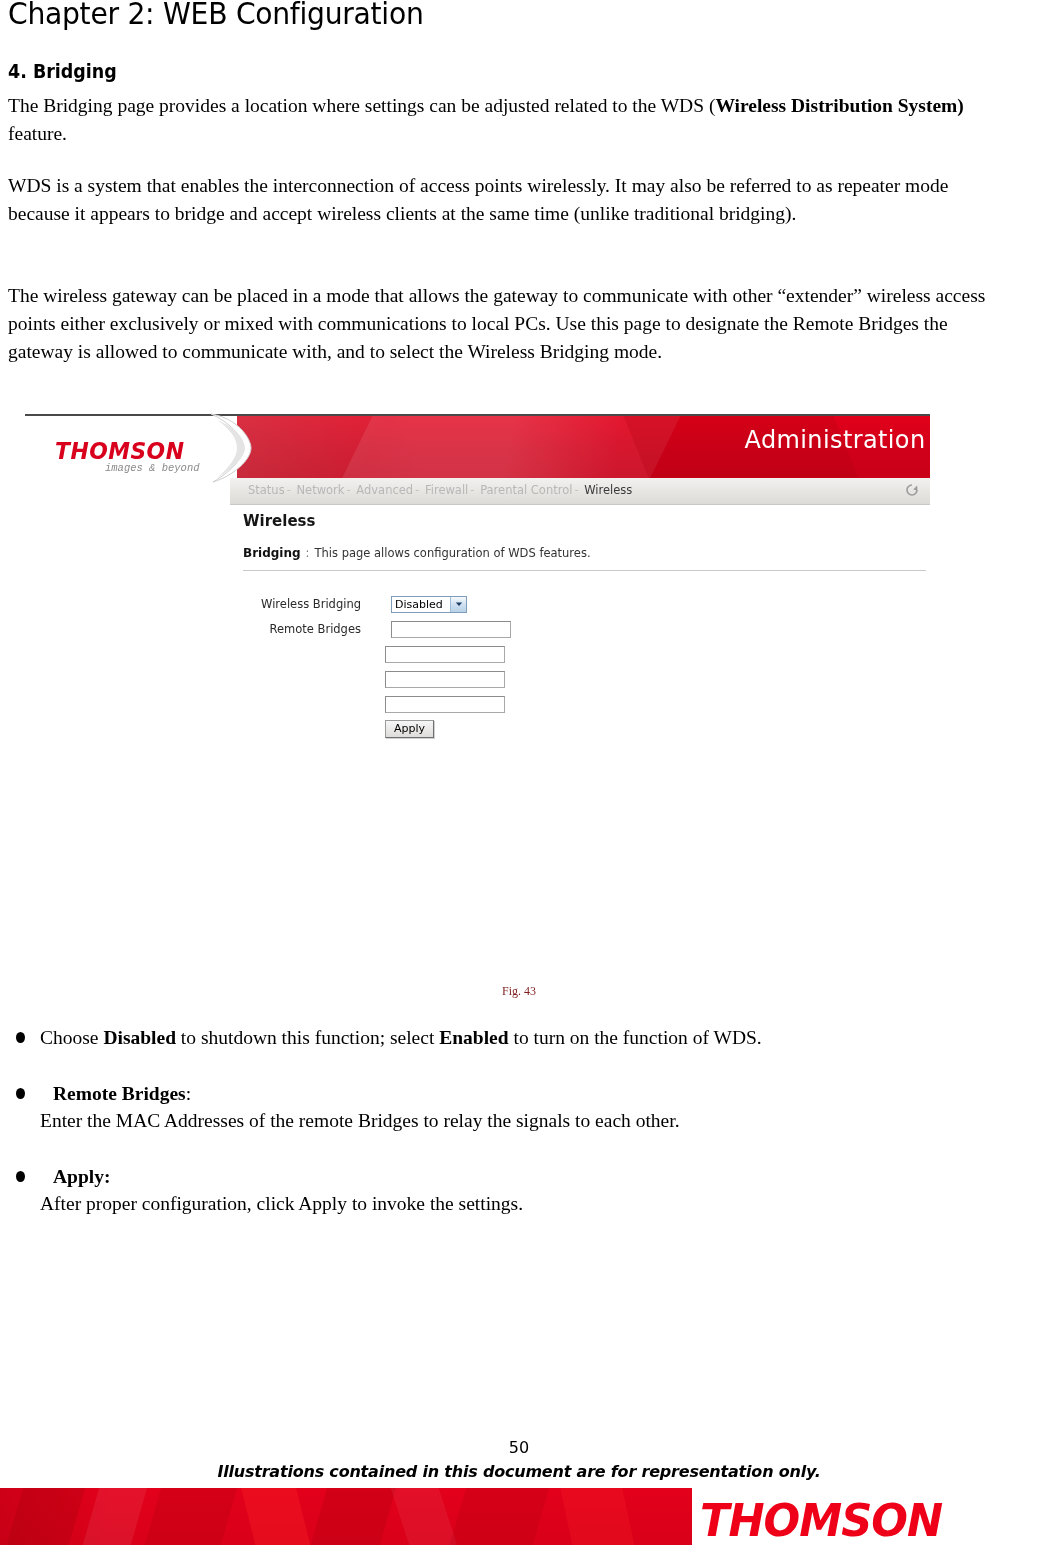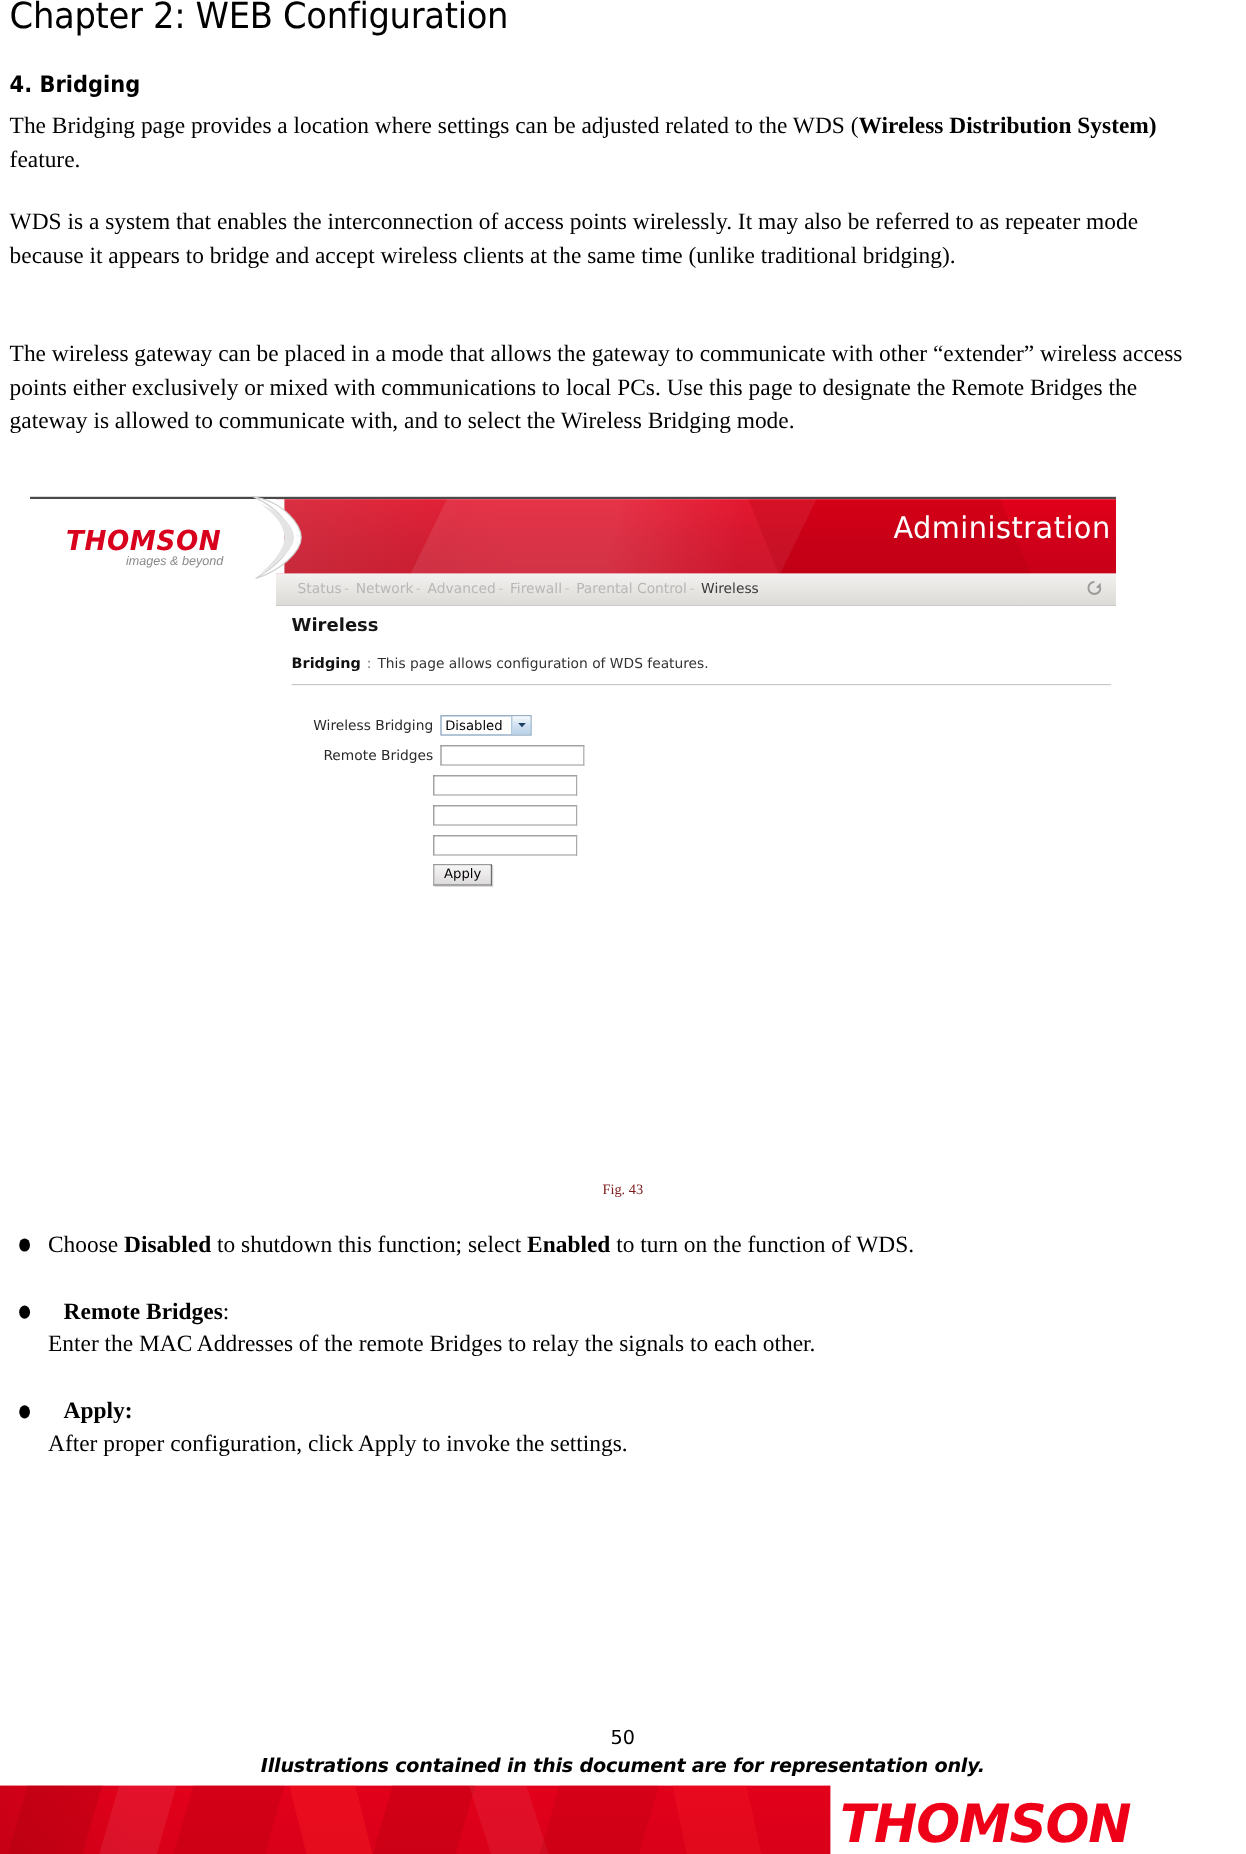--- a/index.html
+++ b/index.html
@@ -165,21 +165,21 @@
     font-style: italic;
     color: #d8001c;
     letter-spacing: 0.5px;
     transform: scaleX(0.95);
     transform-origin: left center;
   }
   .logo-tagline {
     position: absolute;
     left: 80px;
     top: 46px;
-    font-family: Liberation Sans, sans-serif;
+    font-family: Liberation Mono, monospace;
     font-size: 10.5px;
     font-style: italic;
     color: #8a8a8a;
   }
 
   
   .navbar {
     position: absolute;
     left: 205px;
     top: 62px;
@@ -331,20 +331,21 @@
     background: #c9c9c9;
   }
 
   
   .form-area { position: absolute; left: 13px; top: 84px; }
   .form-row {
     display: flex;
     align-items: center;
     height: 24px;
     margin-bottom: 1px;
+    gap: 24px;
   }
   .form-label {
     font-family: "DejaVu Sans", sans-serif;
     font-size: 11.5px;
     color: #2a2a2a;
     width: 118px;
     text-align: right;
     padding-right: 6px;
     white-space: nowrap;
   }

